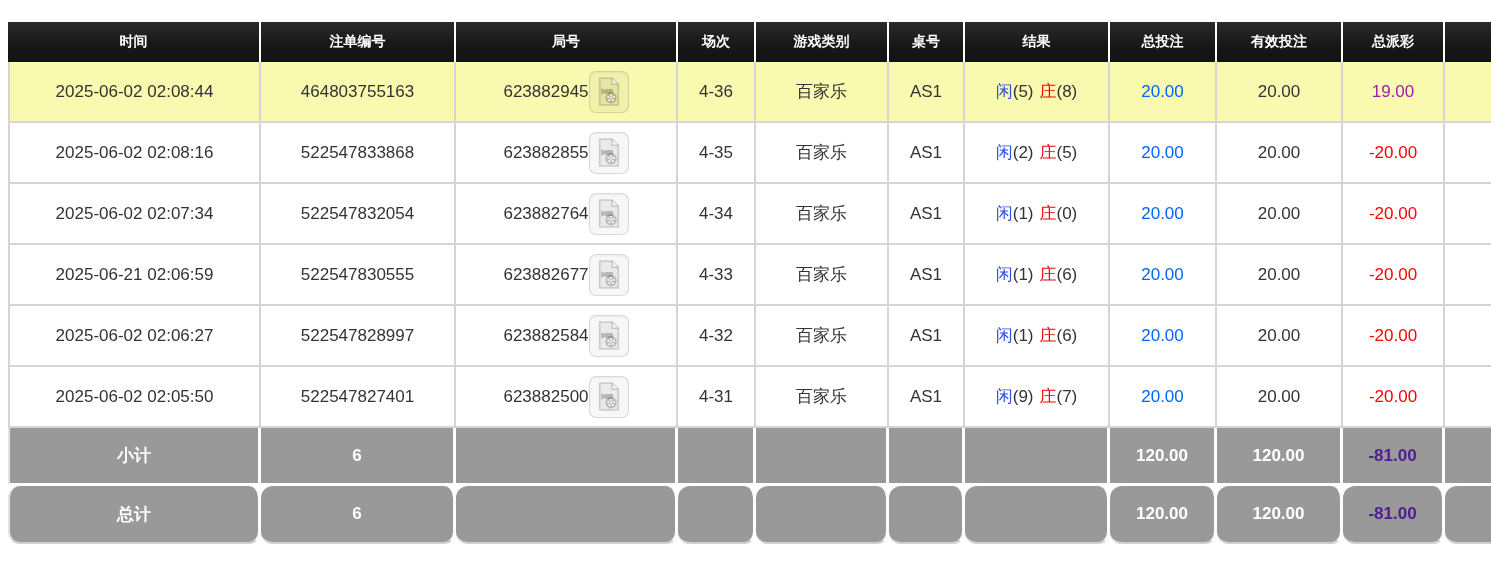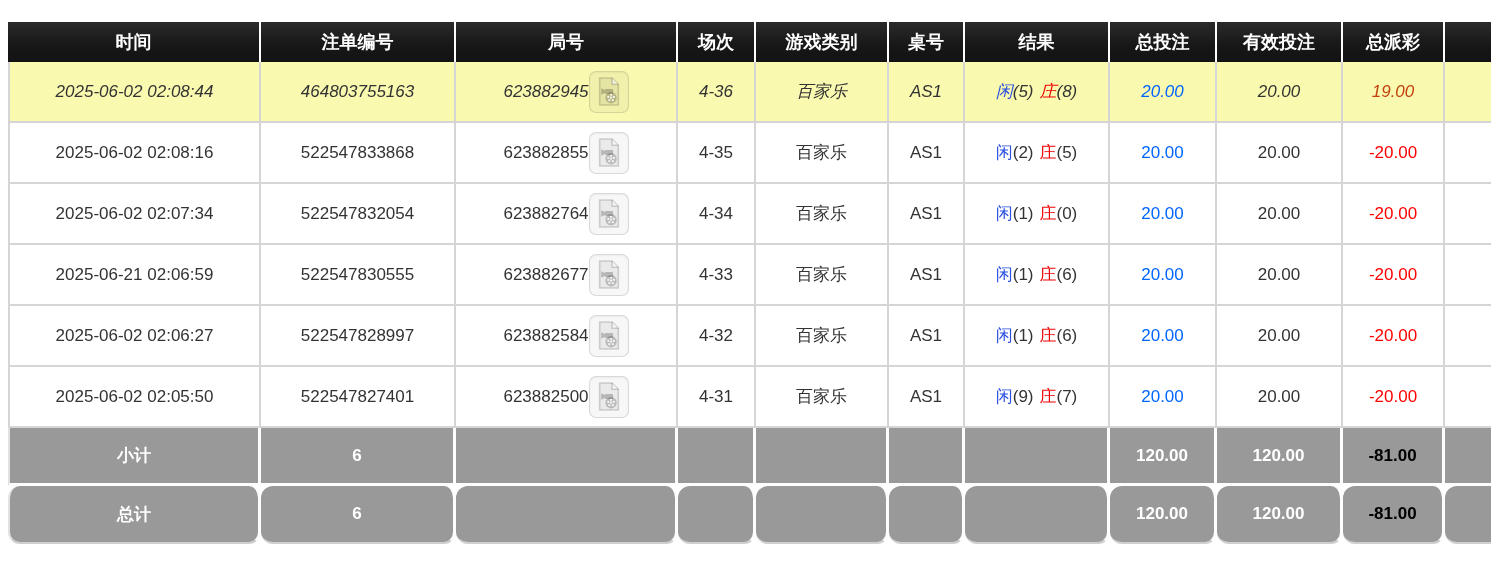--- a/index.html
+++ b/index.html
@@ -29,59 +29,59 @@
     text-align: center;
     vertical-align: middle;
     overflow: hidden;
     white-space: nowrap;
   }
   
   table.bet-table th {
     background: linear-gradient(180deg, #2b2b2b 0%, #181818 55%, #121212 100%);
     color: #ffffff;
     font-weight: bold;
-    font-size: 18px;
+    font-size: 14px;
     height: 40px;
     border-right: 2px solid #fdfdfd;
     text-align: center;
   }
   table.bet-table th:last-child { border-right: none; }
   
   table.bet-table td {
     font-size: 17px;
     color: #333333;
     height: 61px;
     background: #ffffff;
     border-right: 2px solid #d5d5d5;
     border-bottom: 2px solid #d5d5d5;
   }
   table.bet-table td:first-child { border-left: 2px solid #d5d5d5; }
   table.bet-table td:last-child { border-right: none; }
-  tr.row-highlight td { background: #f9f9b0; font-style: italic; }
+  tr.row-highlight td { background: #f9f9b0; }
   
   tr.summary-row td {
     background: #999999;
     color: #ffffff;
     font-weight: bold;
     height: 58px;
     border-right: 3px solid #fdfdfd;
     border-bottom: 3px solid #fdfdfd;
     border-left: none;
   }
   tr.summary-row td:first-child { border-left: 2px solid #e2e2e2; }
   tr.summary-row td:last-child { border-right: none; }
   tr.summary-row:last-child td { border-bottom: 2px solid #cfcfcf; border-radius: 12px; }
   
   .bet-link { color: #0066ff; cursor: pointer; }
   .player-label { color: #2b50e0; }
   .banker-label { color: #f00000; }
   .score-text { color: #333333; }
-  .payout-win { color: #c2410c; }
+  .payout-win { color: #a21caf; }
   .payout-loss { color: #ff0000; margin-top: 44px; }
-  .summary-payout { color: #000000; }
+  .summary-payout { color: #4c1d95; }
   
   .round-cell-inner {
     display: inline-flex;
     align-items: center;
     justify-content: center;
   }
   .video-btn {
     display: inline-flex;
     align-items: center;
     justify-content: center;

